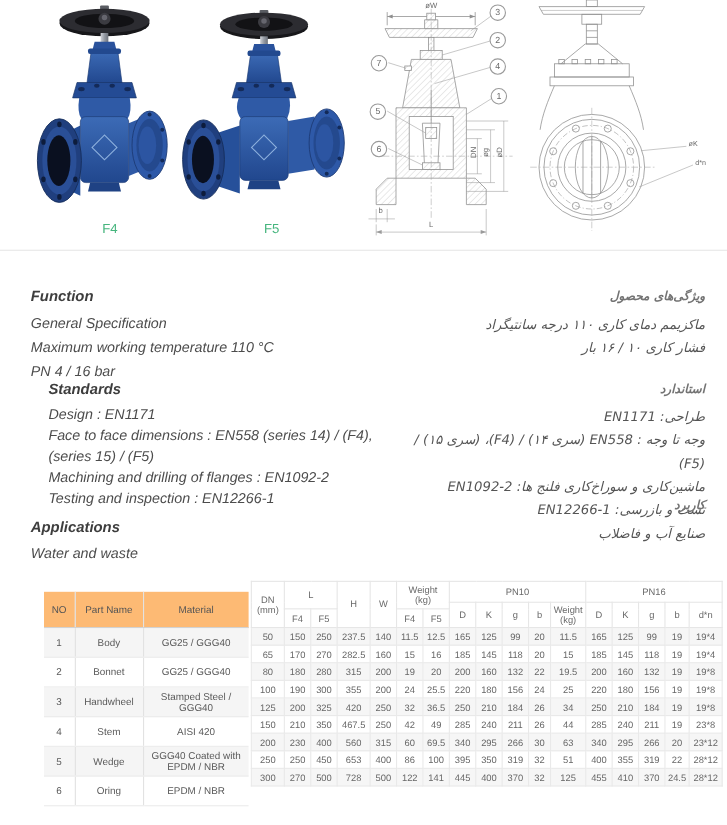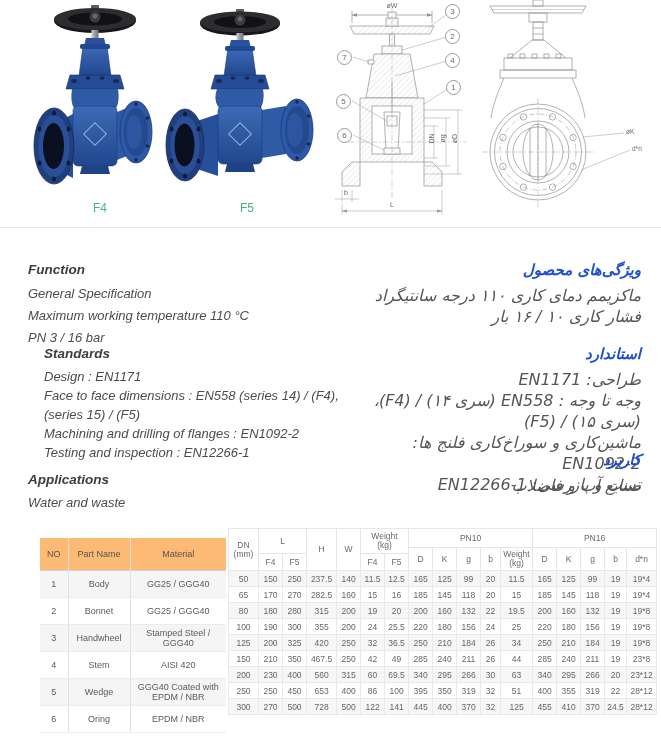--- a/index.html
+++ b/index.html
@@ -25,22 +25,22 @@
   .tiny-label{position:absolute;font-size:6.5px;color:#6a6a6a;white-space:nowrap;}
   
   .spec-block{position:absolute;width:340px;font-style:italic;}
   .spec-h{font-size:13.5px;font-weight:700;color:#3d3d3d;margin:0 0 5px 0;line-height:16px;}
   .spec-line{font-size:13px;color:#4c4c4c;line-height:19px;}
   .lh22 .spec-line{line-height:22px;}
   .en-function{left:28px;top:262px;}
   .en-standards{left:44px;top:346px;}
   .en-applications{left:28px;top:472px;}
   .fa{direction:rtl;text-align:right;font-family:"DejaVu Sans",sans-serif;width:270px;left:auto;}
-  .fa .spec-h{font-size:15px;color:#1d4ed8;margin-bottom:7px;}
-  .fa .spec-line{font-size:16px;color:#555;line-height:21px;}
+  .fa .spec-h{font-size:11px;color:#737373;margin-bottom:7px;}
+  .fa .spec-line{font-size:12px;color:#555;line-height:21px;}
   .fa-features{right:20px;top:262px;}
   .fa-standards{right:20px;top:346px;}
   .fa-applications{right:20px;top:452px;}
   
   .parts-table{position:absolute;left:40px;top:538px;border-collapse:collapse;table-layout:fixed;
                width:186px;font-size:9px;color:#5a5a5a;}
   .parts-table th{height:30px;font-weight:400;color:#555;background:#fdba74;
                   border-bottom:1px solid #d2d2d2;}
   .parts-table td{height:24px;text-align:center;border-bottom:1px solid #ececec;}
   .parts-table th+th,.parts-table td+td{border-left:1px solid #e2e2e2;}
@@ -311,21 +311,21 @@
       <span class="tiny-label" style="left:148px;top:128px">øK</span>
       <span class="tiny-label" style="left:154px;top:145px">d*n</span>
     </div>
   </div>
 
   <div class="spec-block en-function lh22">
     <div class="spec-h">Function</div>
     <div>
         <div class="spec-line">General  Specification</div>
         <div class="spec-line">Maximum working temperature 110 °C</div>
-        <div class="spec-line">PN 3 / 16 bar</div>
+        <div class="spec-line">PN 4 / 16 bar</div>
       </div>
   </div>
   <div class="spec-block en-standards">
     <div class="spec-h">Standards</div>
     <div>
         <div class="spec-line">Design : EN1171</div>
         <div class="spec-line">Face to face dimensions : EN558 (series 14) / (F4),</div>
         <div class="spec-line">(series 15) / (F5)</div>
         <div class="spec-line">Machining and drilling of flanges : EN1092-2</div>
         <div class="spec-line">Testing and inspection : EN12266-1</div>

